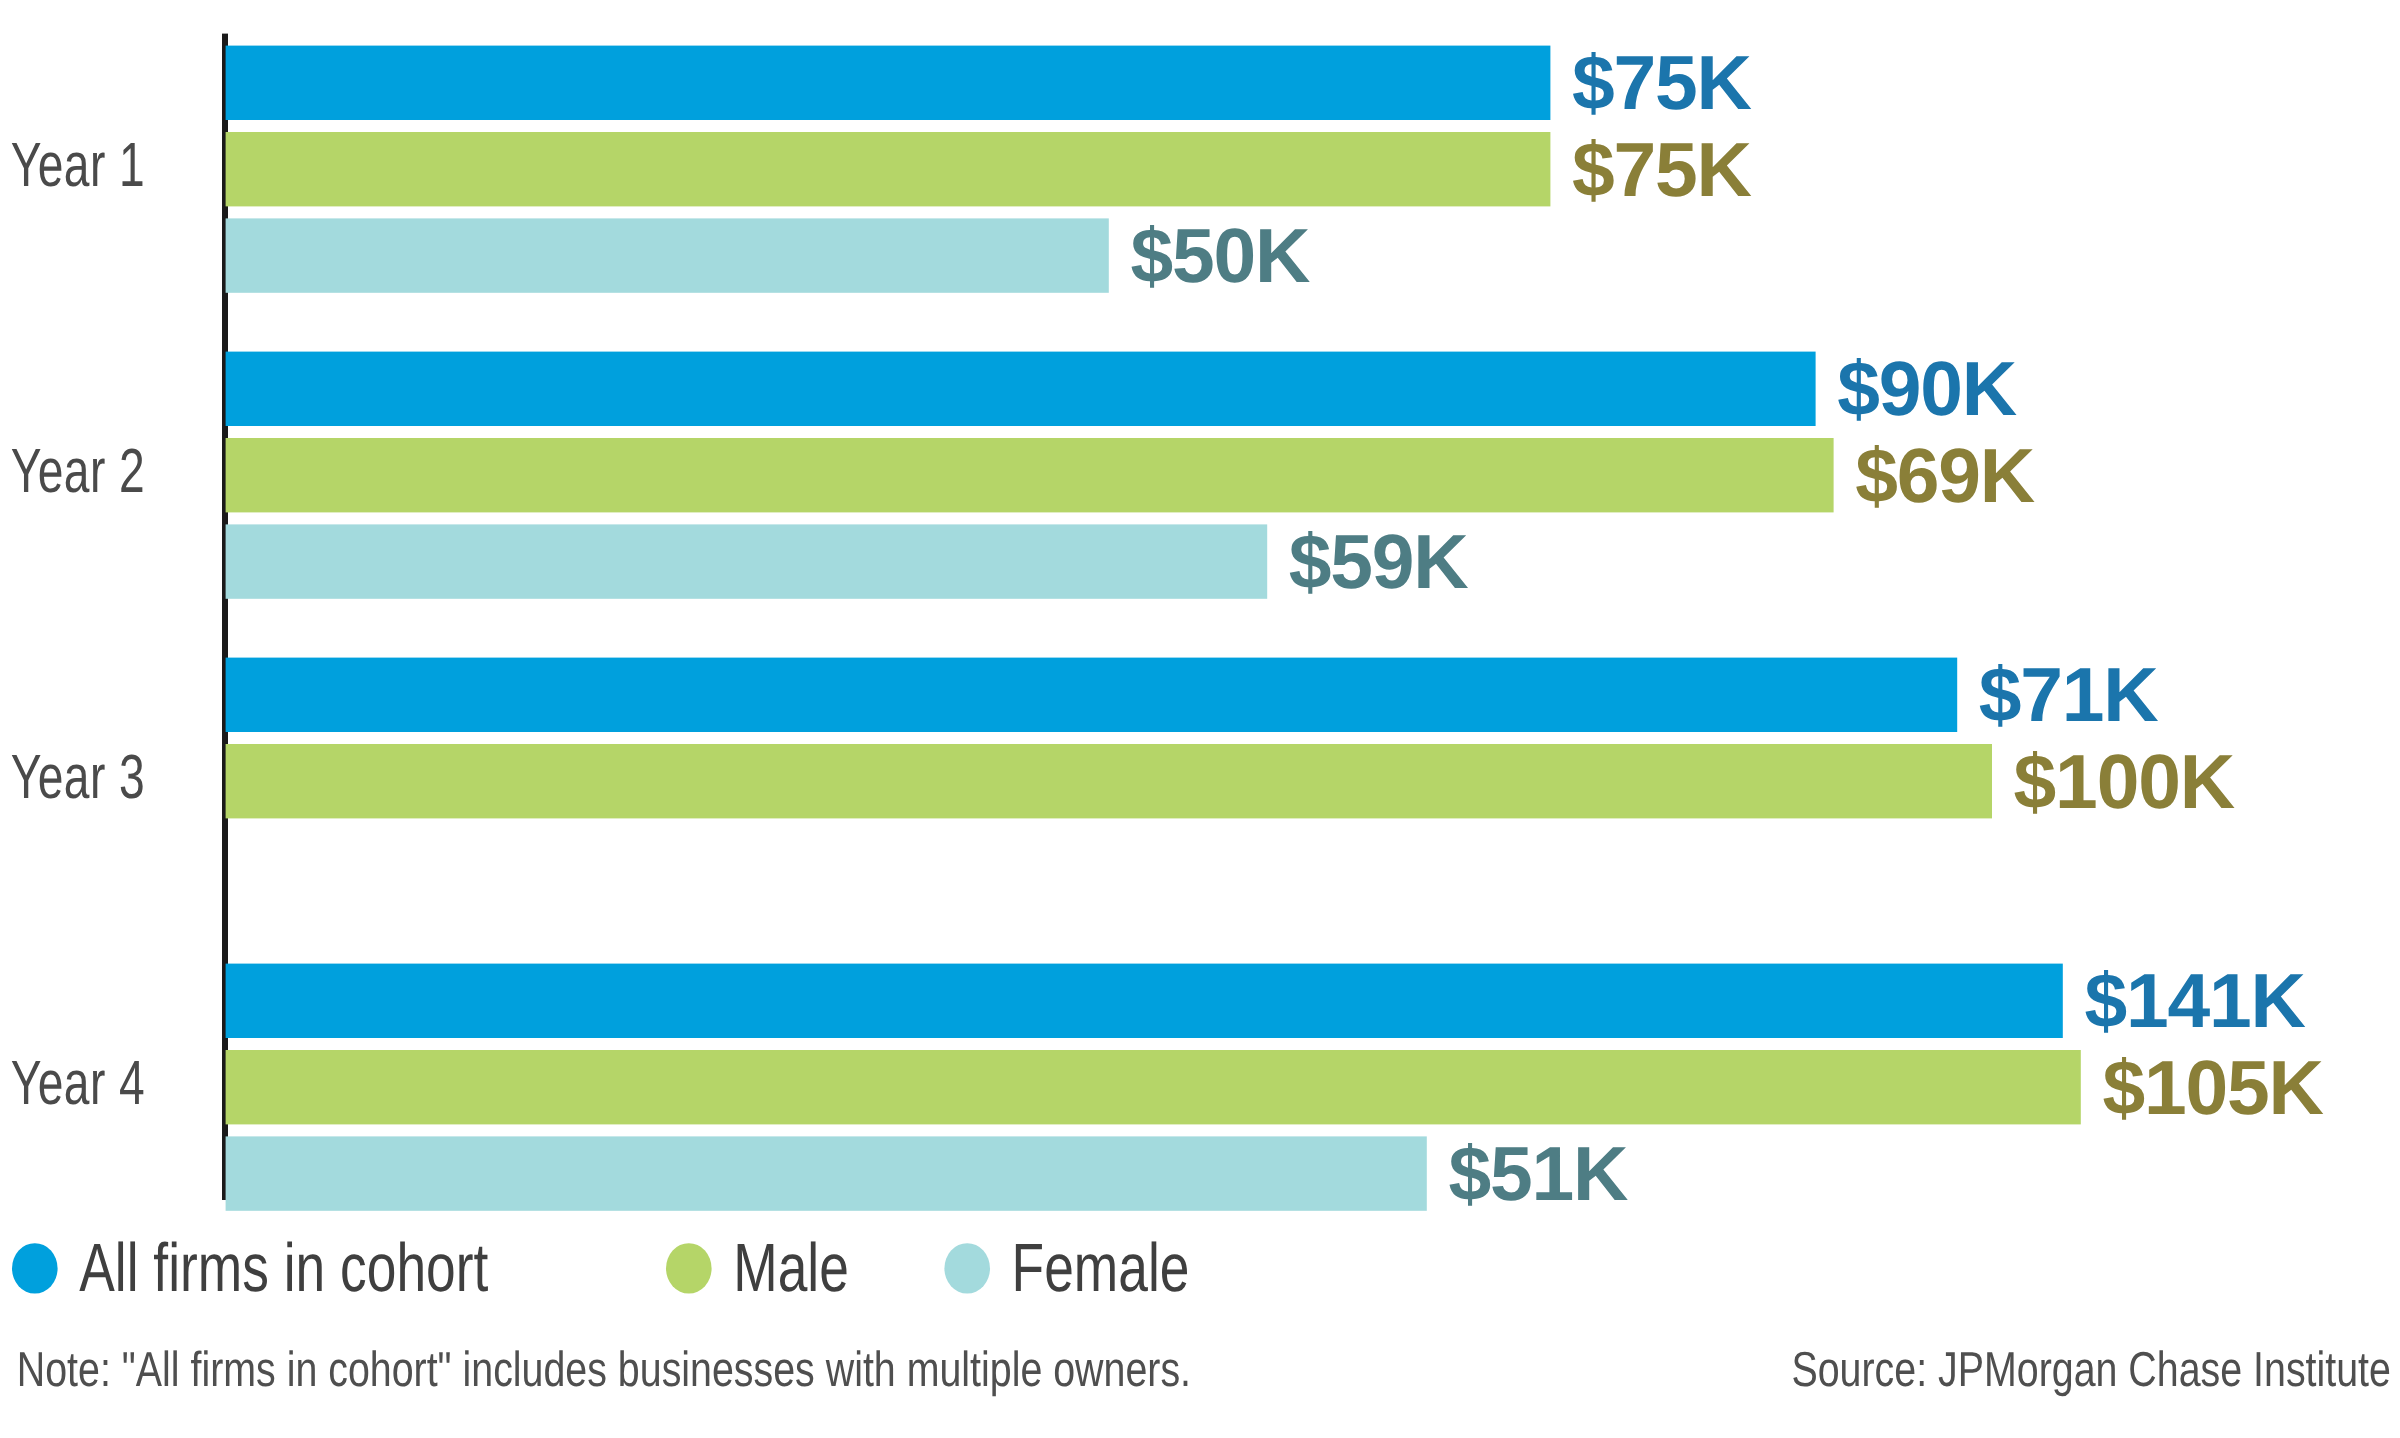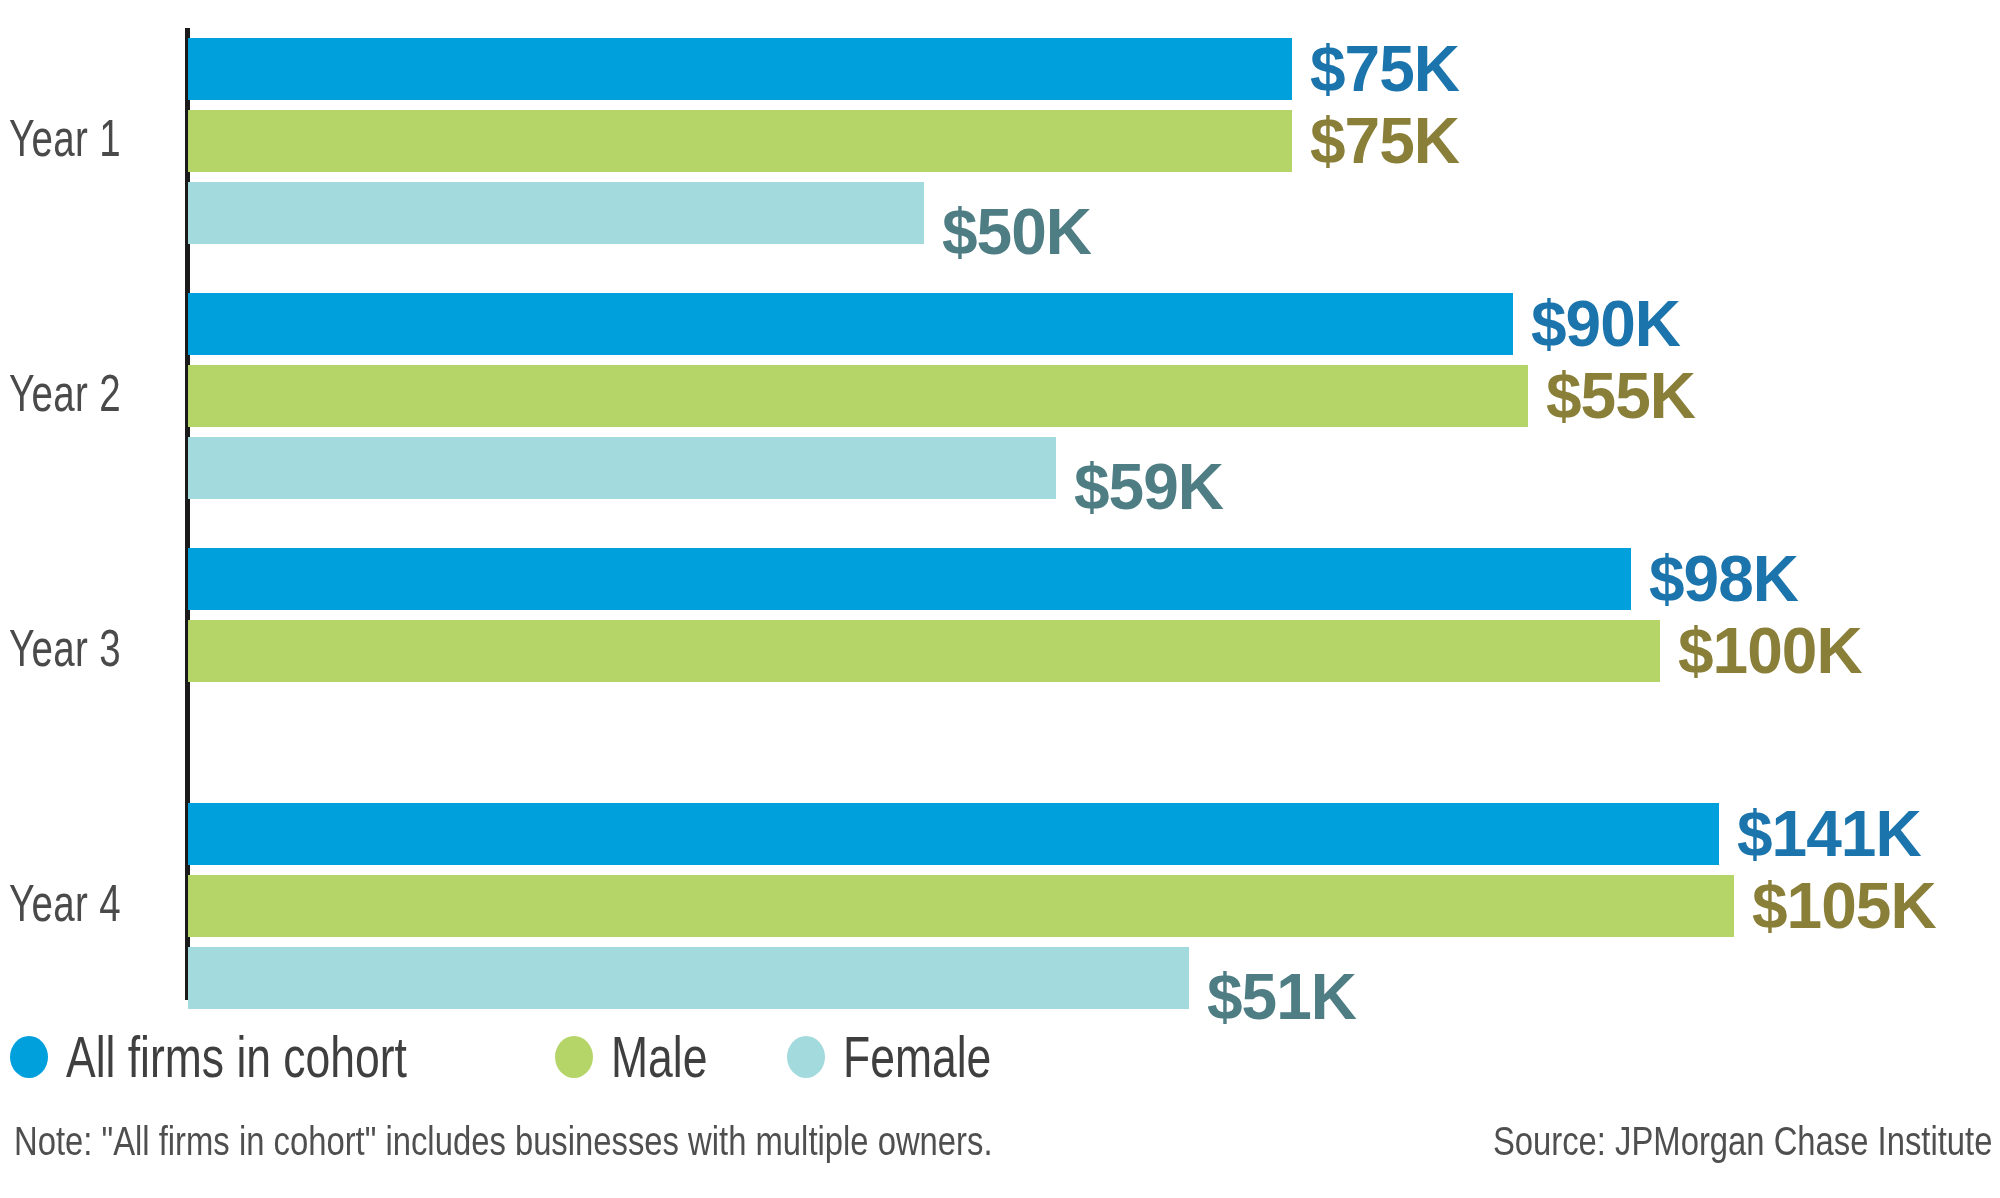--- a/index.html
+++ b/index.html
@@ -84,21 +84,21 @@
     top: 50%;
     transform: translateY(-50%);
     font-size: 64px;
     font-weight: bold;
     white-space: nowrap;
     font-family: "Liberation Sans Narrow", "Liberation Sans", sans-serif;
     letter-spacing: -1px;
   }
   .bar-value.all    { color: #1b75ac; }
   .bar-value.male   { color: #8a7f38; }
-  .bar-value.female { color: #4e7d84; margin-top: 19px; }
+  .bar-value.female { color: #4e7d84; }
 
   
   .legend {
     position: absolute;
     left: 10px;
     top: 1022px;
     height: 70px;
     display: flex;
     gap: 0px;
   }
@@ -179,32 +179,32 @@
           </div>
         </div>
         <div class="group" style="top: 293px; height: 206px;">
           <div class="cat-label" style="top: 70px;">Year 2</div>
           <div class="barrow" style="top: 0px; width: 1812px;">
             <div class="bar all" style="width: 1325px;"></div>
             <div class="bar-value all" style="left: 1343px;">$90K</div>
           </div>
           <div class="barrow" style="top: 72px; width: 1812px;">
             <div class="bar male" style="width: 1340px;"></div>
-            <div class="bar-value male" style="left: 1358px;">$55K</div>
+            <div class="bar-value male" style="left: 1358px;">$69K</div>
           </div>
           <div class="barrow" style="top: 144px; width: 1812px;">
             <div class="bar female" style="width: 868px;"></div>
             <div class="bar-value female" style="left: 886px;">$59K</div>
           </div>
         </div>
         <div class="group" style="top: 548px; height: 206px;">
           <div class="cat-label" style="top: 70px;">Year 3</div>
           <div class="barrow" style="top: 0px; width: 1812px;">
             <div class="bar all" style="width: 1443px;"></div>
-            <div class="bar-value all" style="left: 1461px;">$98K</div>
+            <div class="bar-value all" style="left: 1461px;">$71K</div>
           </div>
           <div class="barrow" style="top: 72px; width: 1812px;">
             <div class="bar male" style="width: 1472px;"></div>
             <div class="bar-value male" style="left: 1490px;">$100K</div>
           </div>
         </div>
         <div class="group" style="top: 803px; height: 206px;">
           <div class="cat-label" style="top: 70px;">Year 4</div>
           <div class="barrow" style="top: 0px; width: 1812px;">
             <div class="bar all" style="width: 1531px;"></div>

